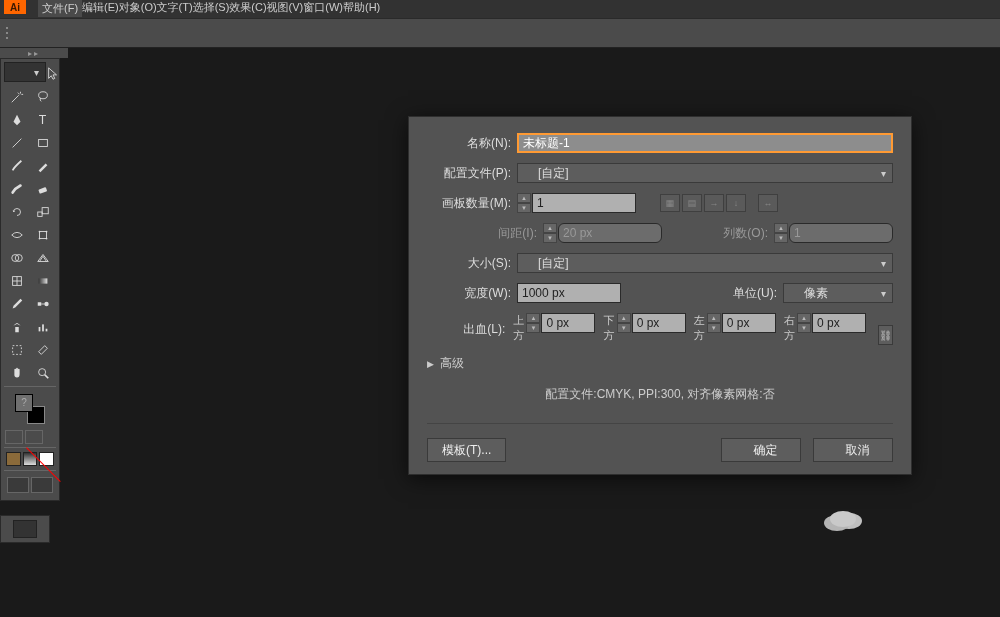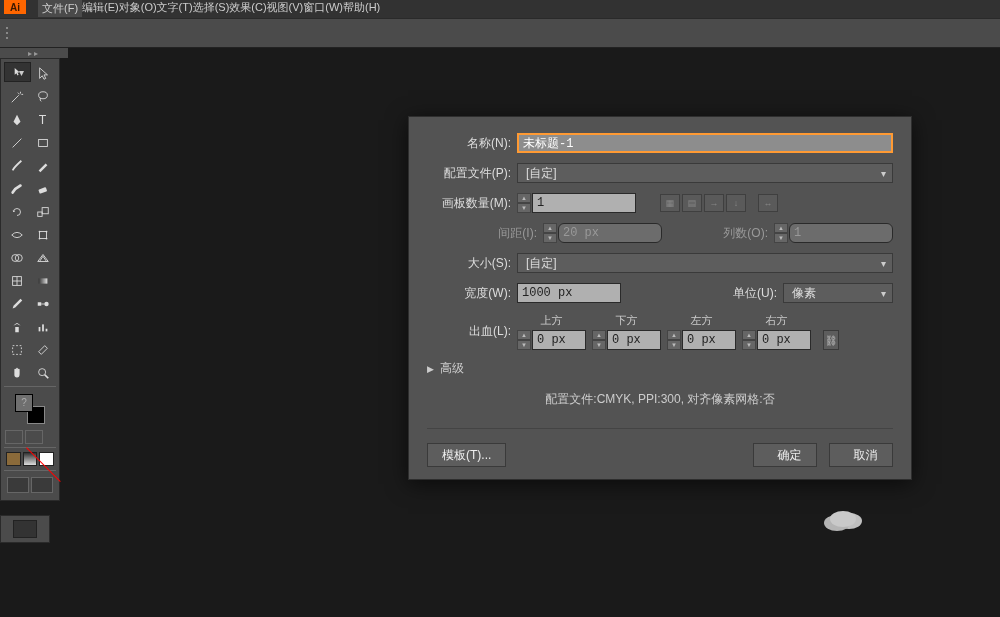--- a/index.html
+++ b/index.html
@@ -45,57 +45,57 @@
 
 
 .dialog { position: absolute; left: 408px; top: 116px; width: 504px; background: #535353; border: 1px solid #2e2e2e; box-shadow: 0 4px 20px rgba(0,0,0,0.6); }
 .dlg-title { height: 24px; background: linear-gradient(#6a6a6a,#5a5a5a); border-bottom: 1px solid #3a3a3a; display:flex; align-items:center; padding: 0 8px; font-size: 12px; color: #eee; }
 .dlg-body { padding: 16px 18px 12px 18px; color: #ddd; font-size: 12px; }
 .row { display: flex; align-items: center; margin-bottom: 10px; }
 .lbl { text-align: right; margin-right: 6px; white-space: nowrap; }
 .lbl.w1 { width: 84px; }
 .lbl.w2 { width: 110px; color: #999; }
 
-.txtinput { height: 20px; background: #b0b0b0; border: 1px solid #2a2a2a; color: #222; font-size: 12px; padding: 0 4px; font-family: Liberation Mono, monospace; }
+.txtinput { height: 20px; background: #b0b0b0; border: 1px solid #2a2a2a; color: #222; font-size: 12px; padding: 0 4px; }
 .txtinput.name { flex: 1; background: #8d8d8d; border: 2px solid #ff9a33; color: #fff; }
 .txtinput.name::selection { background: #0a64c8; }
 .txtinput.num { width: 104px; }
 .txtinput.numsm { width: 54px; }
 .txtinput.dis { background: #6c6c6c; color: #999; border-radius: 6px; }
 
-.sel { height: 20px; background: #5d5d5d; border: 1px solid #3a3a3a; flex: 1; display:flex; align-items:center; padding: 0 8px; position: relative; cursor: default; }
+.sel { height: 20px; background: #5d5d5d; border: 1px solid #3a3a3a; flex: 1; display:flex; align-items:center; padding: 0 20px; position: relative; cursor: default; }
 .sel::after { content: "▾"; position: absolute; right: 6px; font-size: 10px; color: #ccc; }
 .sel.sm { flex: none; width: 110px; }
 
 .stepper { width: 14px; height: 20px; display:flex; flex-direction:column; margin-right: 1px; }
 .stepper div { flex:1; background: #666; border: 1px solid #444; font-size: 6px; line-height: 8px; text-align: center; color: #bbb; cursor: default; }
 
 .arrange-btns { display:flex; gap: 2px; margin-left: 24px; }
 .arrange-btns .ab { width: 20px; height: 18px; background: #5a5a5a; border: 1px solid #3f3f3f; display:flex; align-items:center; justify-content:center; font-size:9px; color:#888; cursor:default; }
 .arrange-btns .ab.sep { margin-left: 10px; }
 
 .orient-btn { width: 22px; height: 20px; background: #666; border: 1px solid #3a3a3a; margin-left: 4px; display:flex; align-items:center; justify-content:center; cursor:default; }
 .orient-btn .pg { background: #bbb; }
 .orient-btn .pg.v { width: 8px; height: 12px; }
 .orient-btn .pg.h { width: 12px; height: 8px; }
 
 .bleed-group { display: flex; align-items: flex-end; gap: 6px; }
-.bcol { display:flex; flex-direction:column; font-size: 11px; }
+.bcol { display:flex; flex-direction:row; font-size: 11px; }
 .bcol .bl { text-align: center; margin-bottom: 2px; color: #ccc; }
 .bcol .bi { display:flex; }
 .link-btn { width: 16px; height: 20px; background: #5d5d5d; border: 1px solid #3a3a3a; display:flex; align-items:center; justify-content:center; font-size:10px; color:#ccc; cursor:default; margin-left: 6px; align-self: flex-end; }
 
 .adv { display:flex; align-items:center; margin-top: 10px; color:#ccc; cursor:default; }
 .adv .tri { font-size: 9px; margin-right: 6px; }
 
 .summary { text-align: center; font-size: 12px; color: #ccc; margin: 14px 0 20px; }
 
 .dlg-footer { display:flex; align-items:center; gap: 12px; margin-top: 6px; }
 .btn { height: 24px; background: #5d5d5d; border: 1px solid #3a3a3a; color: #eee; font-size: 12px; padding: 0 14px; display:flex; align-items:center; cursor:default; }
-.btn.main { width: 64px; justify-content:center;padding-left:23px; }
+.btn.main { width: 80px; justify-content:center;padding-left:23px; }
 .spacer { flex: 1; }
 
 .hr { height: 1px; background: #444; margin: 0 0 14px 0; }
 
 
 .bubble { position: absolute; right: 144px; bottom: 90px; width: 26px; height: 16px; background: #e8e8e8; border-radius: 50%; box-shadow: -6px 4px 0 0 #cfcfcf, 6px 2px 0 0 #dedede; opacity: 0.85; pointer-events: none; }
 </style>
 </head>
 <body>
 

